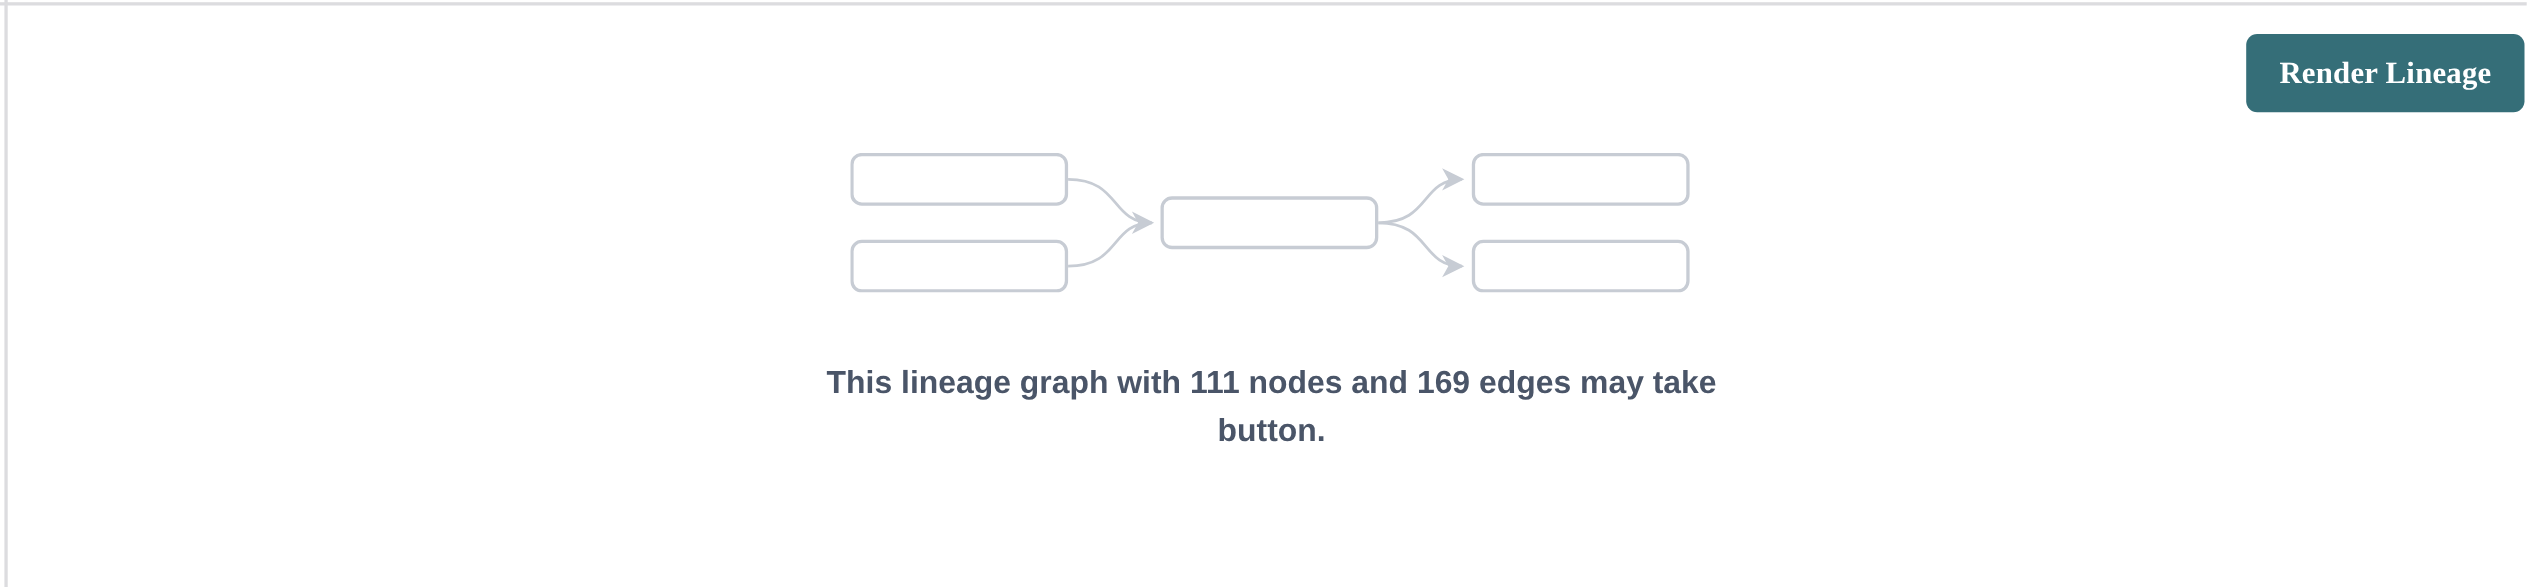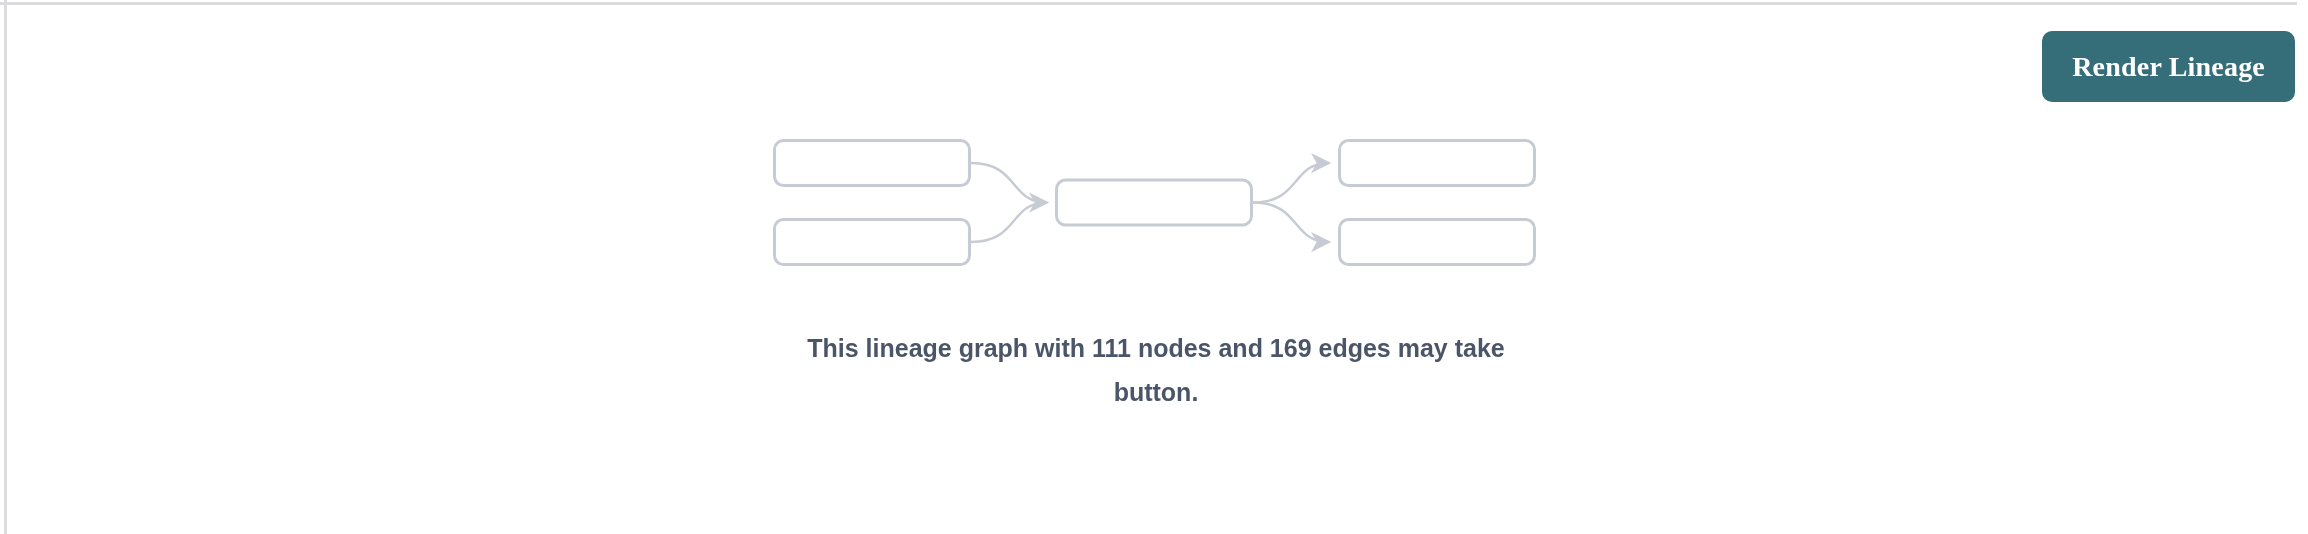--- a/index.html
+++ b/index.html
@@ -74,21 +74,21 @@
     fill: var(--diagram-stroke);
     stroke: none;
   }
   .message {
     position: absolute;
     left: 654px;
     top: 326px;
     width: 1004px;
     text-align: center;
     color: var(--message-text);
-    font-size: 25px;
+    font-size: 29px;
     font-weight: 700;
     line-height: 44px;
   }
 </style>
 </head>
 <body>
 
 <div class="screen">
 
   <div class="top-border"></div>

